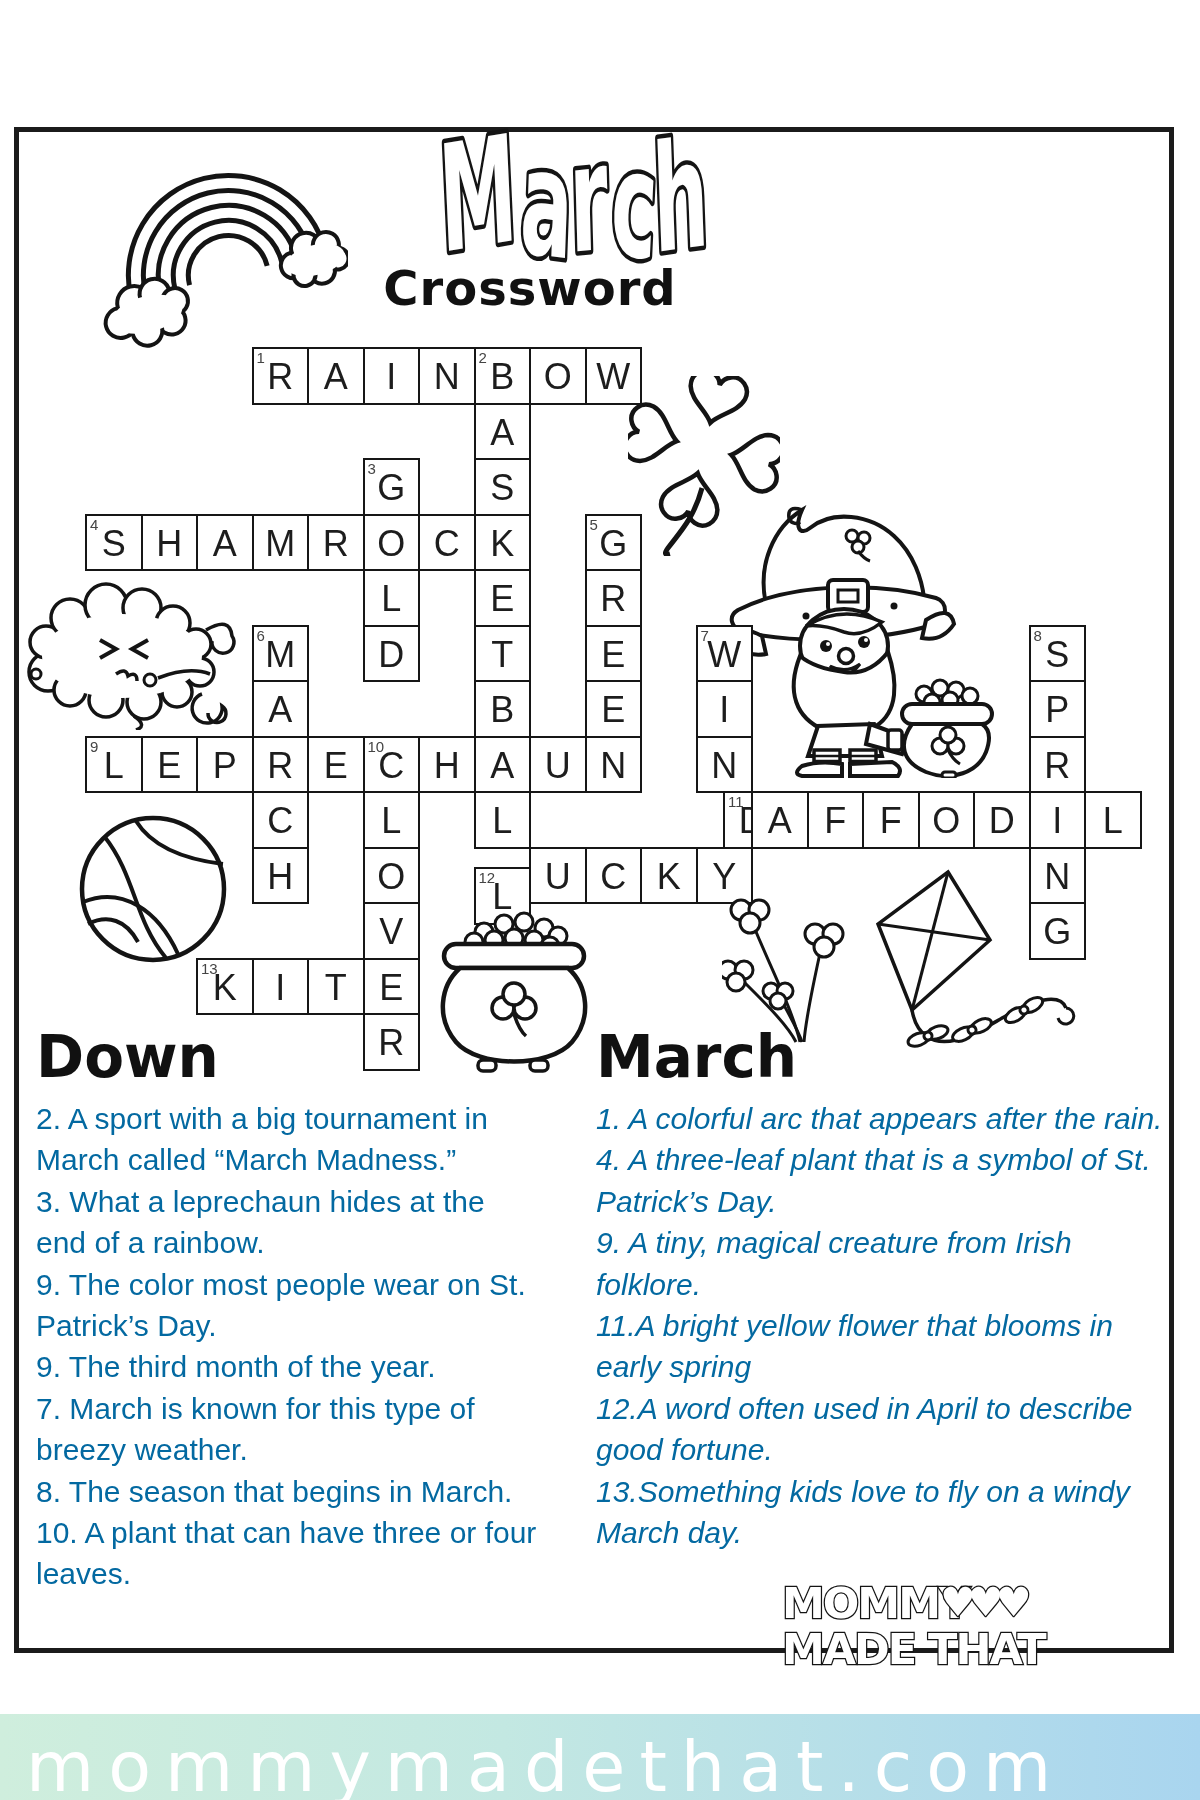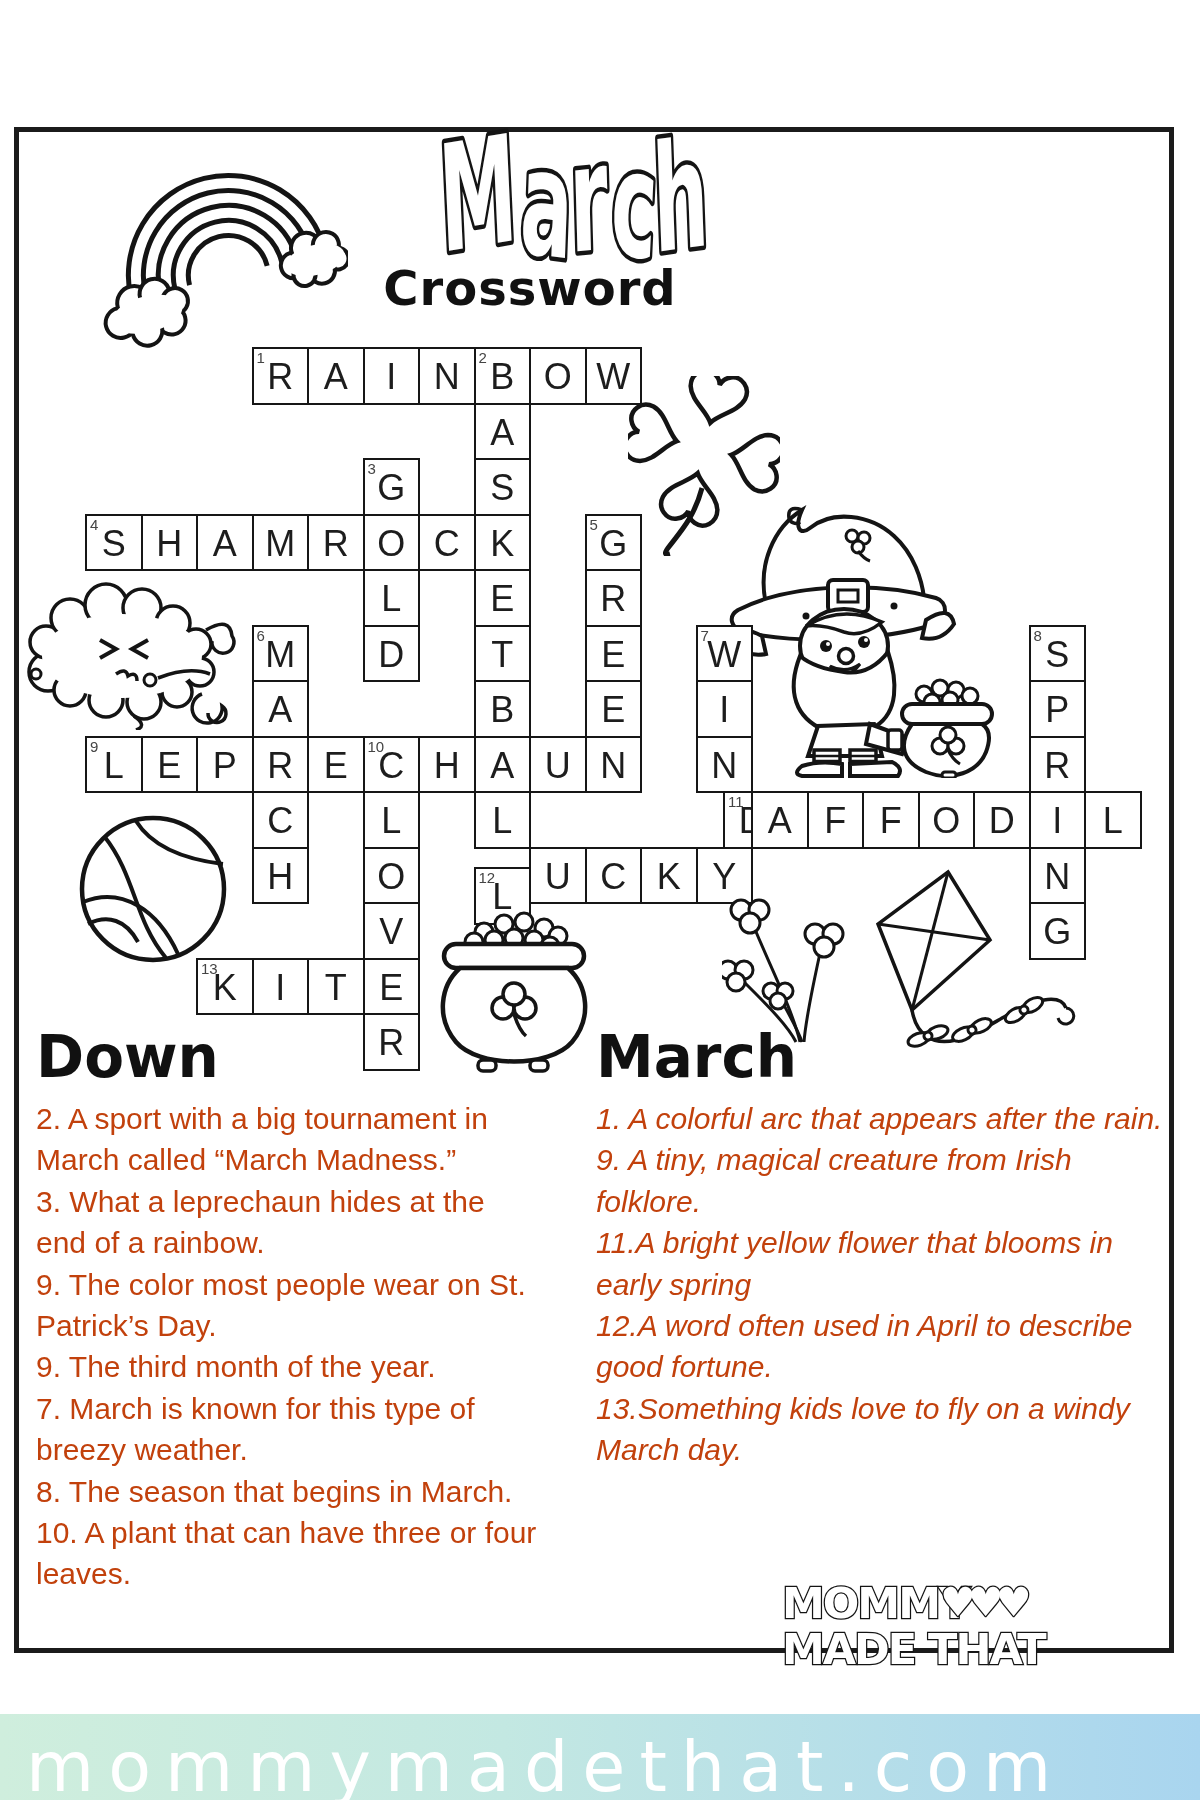--- a/index.html
+++ b/index.html
@@ -29,21 +29,21 @@
   .cw-num{
     position:absolute;top:1px;left:3px;font-size:15px;color:#444;line-height:1;
   }
   
   .clue-heading{
     font-family:"DejaVu Sans",sans-serif;font-weight:800;font-size:58px;color:#111;
     line-height:1;
   }
   #down-heading{left:36px;top:1028px;}
   #across-heading{left:596px;top:1028px;}
-  .clue-list{font-size:30px;line-height:41.4px;color:#c2410c;}
+  .clue-list{font-size:30px;line-height:41.4px;color:#0369a1;}
   #down-clues{left:36px;top:1098px;width:505px;}
   #across-clues{left:596px;top:1098px;width:575px;font-style:italic;}
   
   .footer-band{
     left:0;top:1714px;width:1200px;height:86px;
     background:linear-gradient(90deg,#cfeedd 0%,#c3e8e2 42%,#a9d5ef 100%);
   }
   .footer-url{
     position:absolute;left:26px;top:12px;
     font-family:"DejaVu Sans",sans-serif;font-size:70px;font-weight:400;
@@ -511,20 +511,21 @@
     <div>2. A sport with a big tournament in March called “March Madness.”</div>
     <div>3. What a leprechaun hides at the end of a rainbow.</div>
     <div>9. The color most people wear on St. Patrick’s Day.</div>
     <div>9. The third month of the year.</div>
     <div>7. March is known for this type of breezy weather.</div>
     <div>8. The season that begins in March.</div>
     <div>10. A plant that can have three or four leaves.</div>
   </div>
 <div class="abs clue-list" id="across-clues">
     <div>1. A colorful arc that appears after the rain.</div>
+    <div>4. A three-leaf plant that is a symbol of St. Patrick’s Day.</div>
     <div>9. A tiny, magical creature from Irish folklore.</div>
     <div>11.A bright yellow flower that blooms in early spring</div>
     <div>12.A word often used in April to describe good fortune.</div>
     <div>13.Something kids love to fly on a windy March day.</div>
   </div>
 
 <svg class="abs" style="left:782px;top:1580px;" width="270" height="96" viewBox="0 0 270 96">
   <text x="0" y="38" font-family="DejaVu Sans, sans-serif" font-weight="bold" font-size="43" letter-spacing="-2" fill="#ffffff" stroke="#141414" stroke-width="2.5" style="paint-order:stroke">MOMMY</text>
   <text x="158" y="36" font-family="DejaVu Sans, sans-serif" font-size="40" letter-spacing="-8" fill="#ffffff" stroke="#141414" stroke-width="2.5" style="paint-order:stroke">♥♥♥</text>
   <text x="0" y="84" font-family="DejaVu Sans, sans-serif" font-weight="bold" font-size="43" letter-spacing="-2" fill="#ffffff" stroke="#141414" stroke-width="2.5" style="paint-order:stroke">MADE THAT</text>

